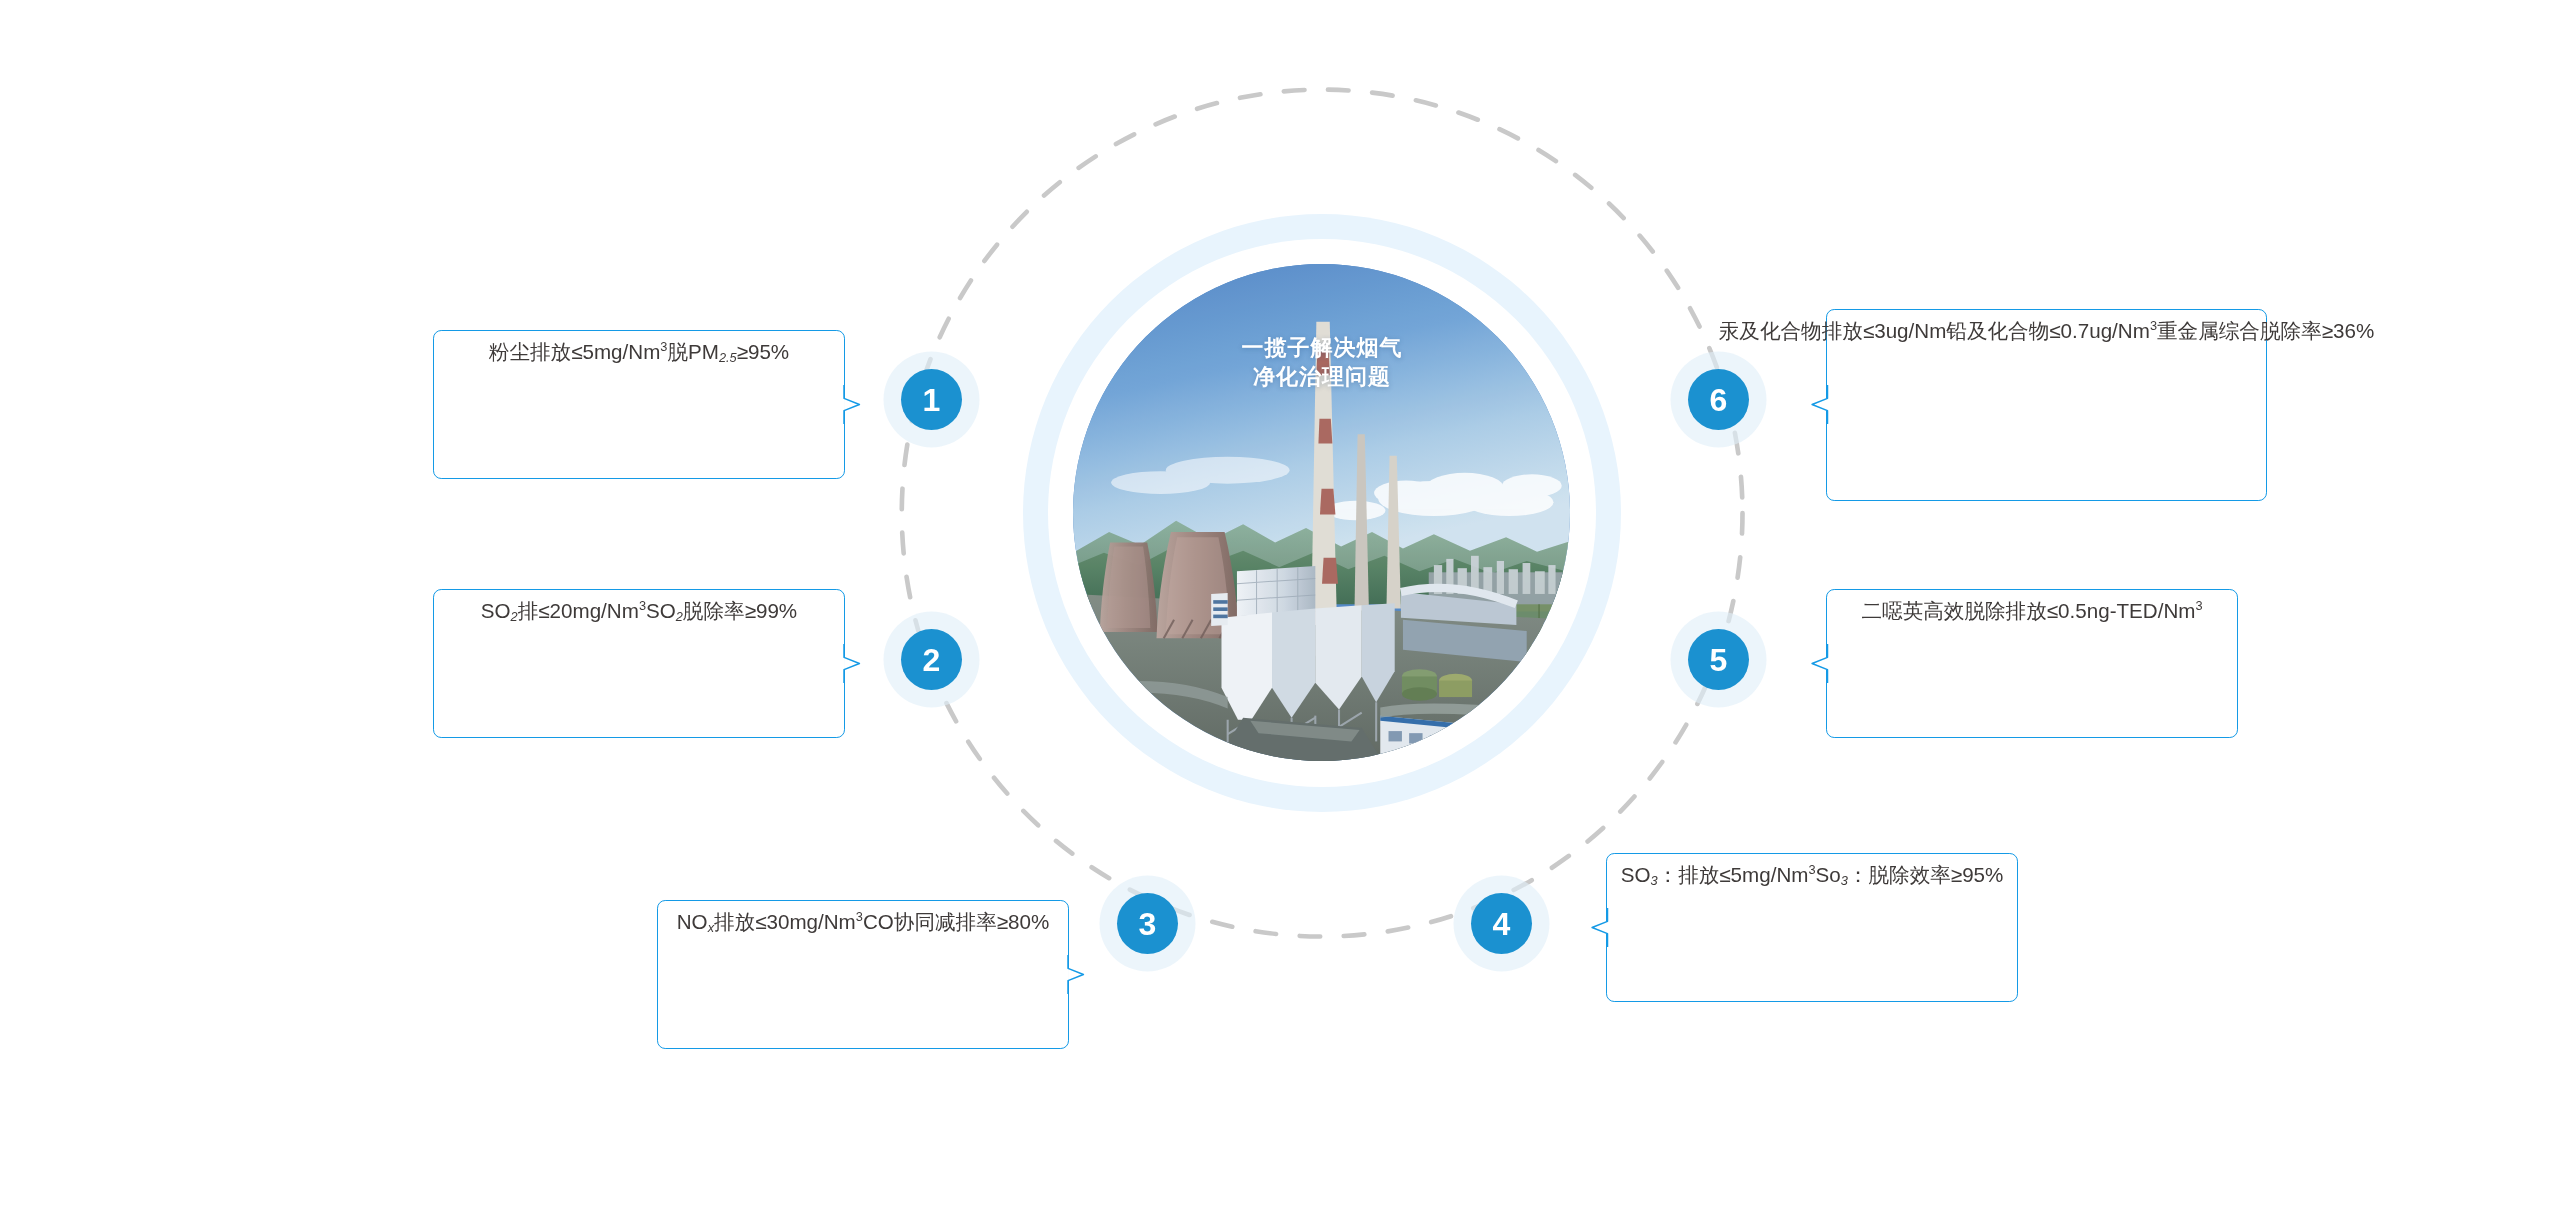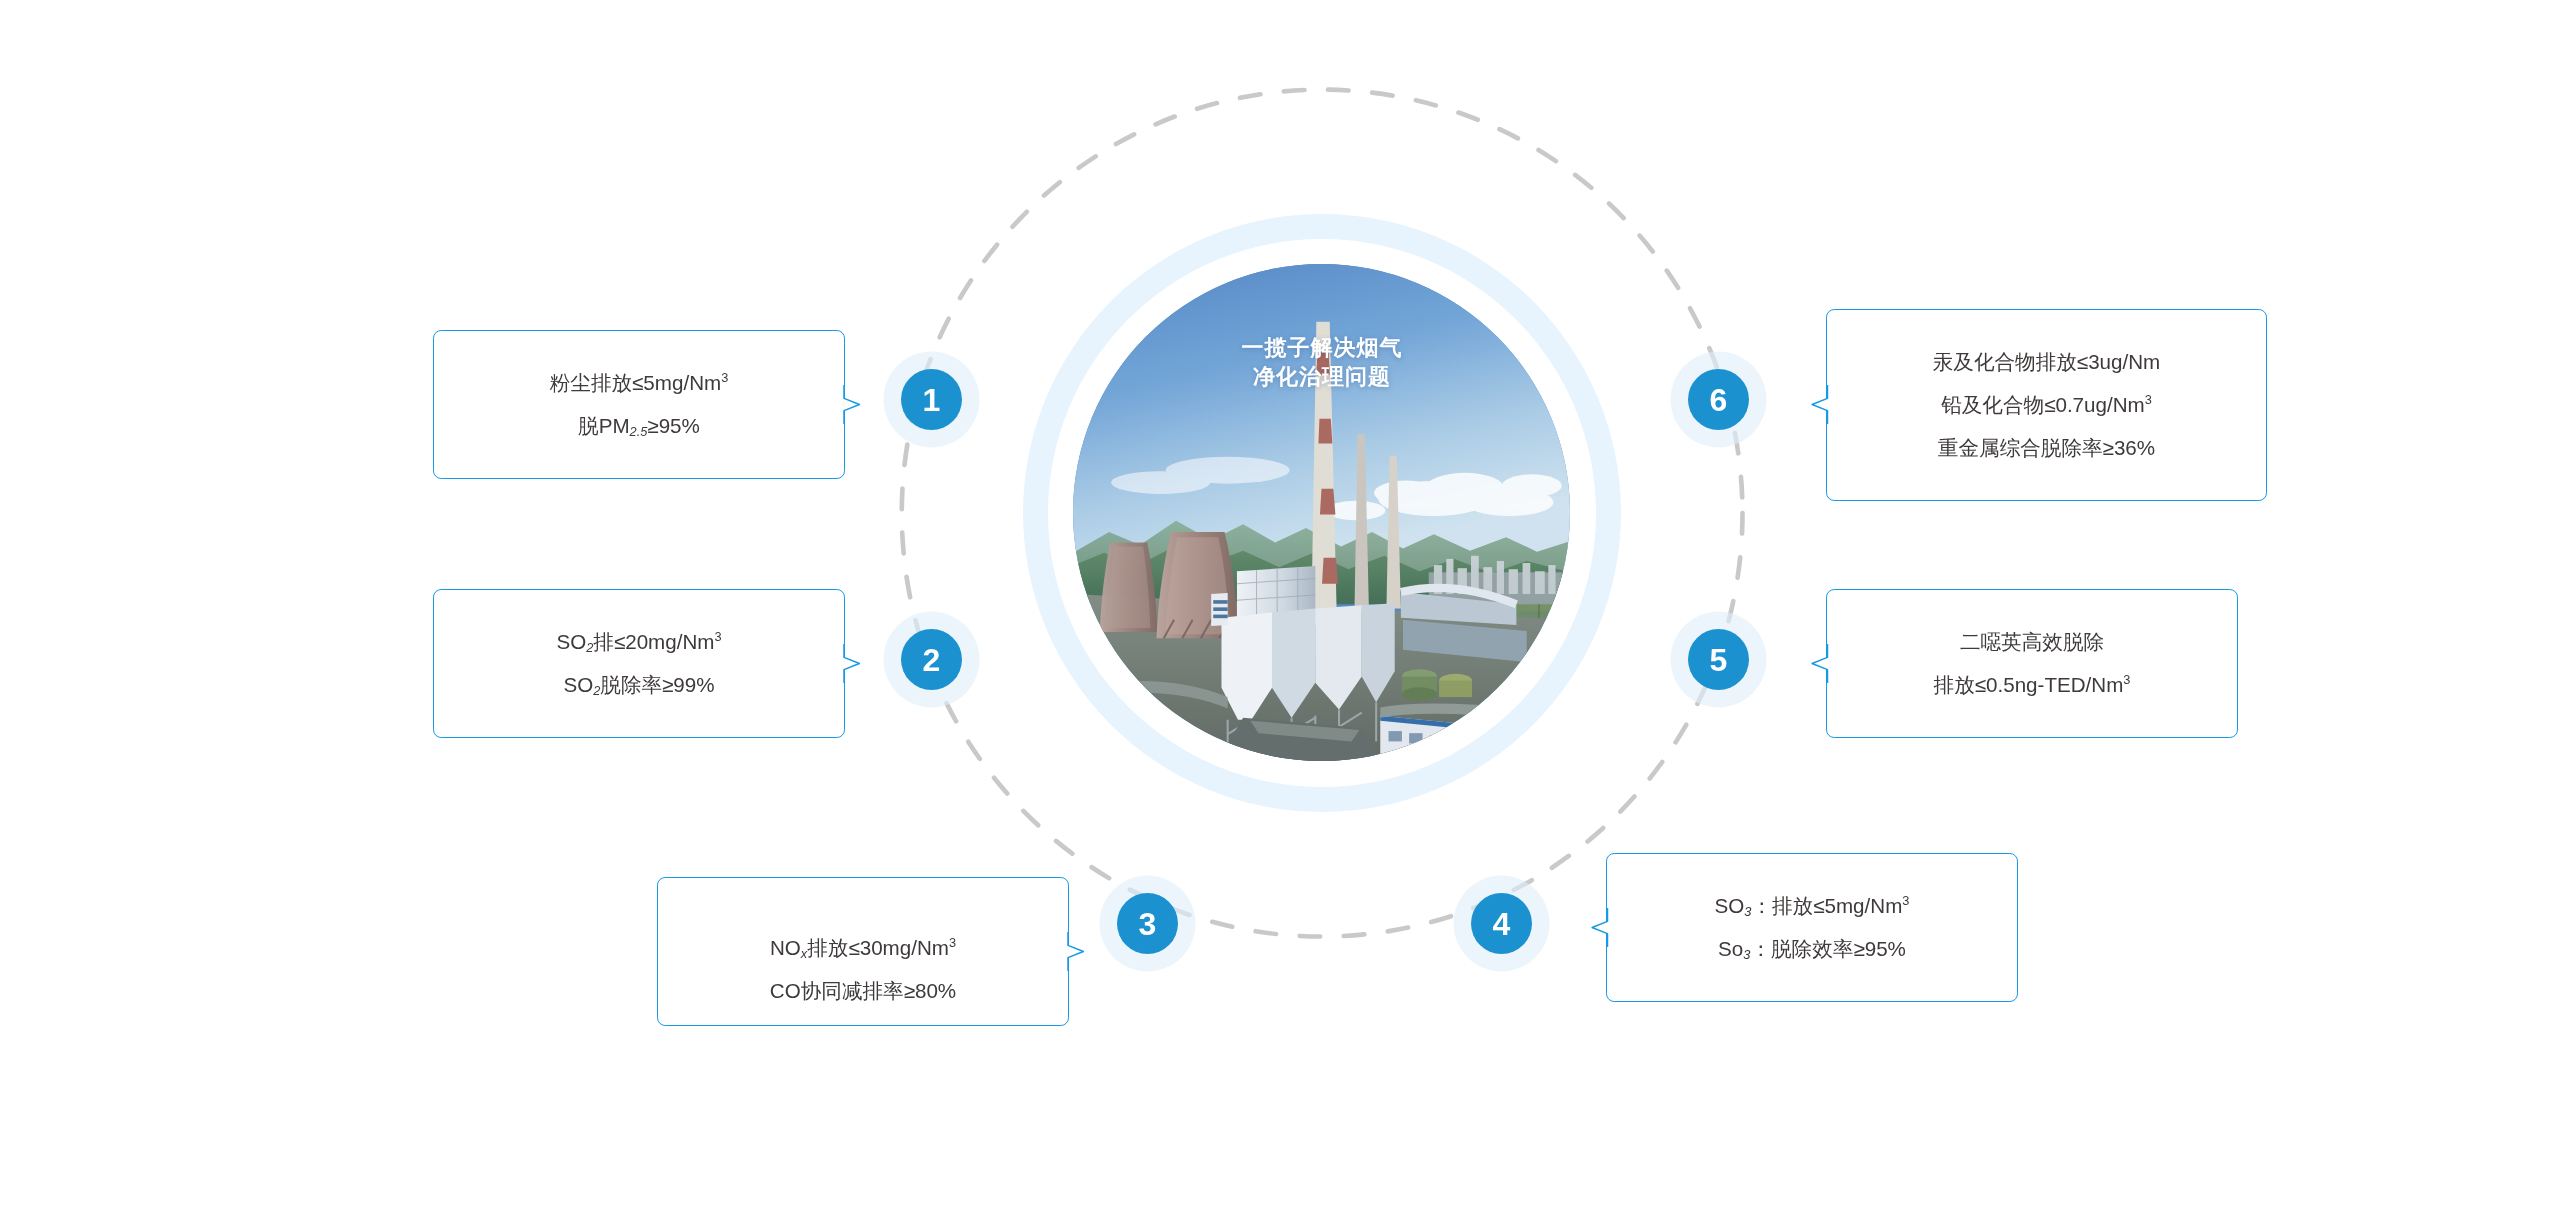--- a/index.html
+++ b/index.html
@@ -95,24 +95,24 @@
   }
 
   
   .card {
     position: absolute;
     box-sizing: border-box;
     border: 1.5px solid #149ae6;
     border-radius: 8.2px;
     background: #ffffff;
     display: flex;
-    flex-direction: column;
+    flex-direction: row;
     justify-content: center;
     z-index: 4;
-    padding: 12px 24px;
+    padding: 0 24px;
   }
   .card .line {
     color: #3e3a39;
     font-size: 20.6px;
     line-height: 1.0;
     white-space: nowrap;
     margin: 11.3px 0;
   }
   .card.align-center .line { text-align: center; }
 
@@ -357,21 +357,21 @@
   </div>
 
   <div class="card align-center" style="left:433px; top:589px; width:412px; height:149px;">
     <div class="line">SO<sub>2</sub>排≤20mg/Nm<sup>3</sup></div>
     <div class="line">SO<sub>2</sub>脱除率≥99%</div>
     <svg class="notch right" viewBox="0 0 34 76">
       <path d="M0 0 L0 26 L30 38 L0 50 L0 76" fill="#ffffff" stroke="#149ae6" stroke-width="3" stroke-linejoin="round"></path>
     </svg>
   </div>
 
-  <div class="card align-center" style="left:657px; top:877px; width:412px; height:149px;justify-content:flex-end;">
+  <div class="card align-center" style="left:657px; top:900px; width:412px; height:149px;">
     <div class="line">NO<sub>x</sub>排放≤30mg/Nm<sup>3</sup></div>
     <div class="line">CO协同减排率≥80%</div>
     <svg class="notch right" viewBox="0 0 34 76">
       <path d="M0 0 L0 26 L30 38 L0 50 L0 76" fill="#ffffff" stroke="#149ae6" stroke-width="3" stroke-linejoin="round"></path>
     </svg>
   </div>
 
   <div class="card align-center" style="left:1606px; top:853px; width:412px; height:149px;">
     <div class="line">SO<sub>3</sub>：排放≤5mg/Nm<sup>3</sup></div>
     <div class="line">So<sub>3</sub>：脱除效率≥95%</div>

